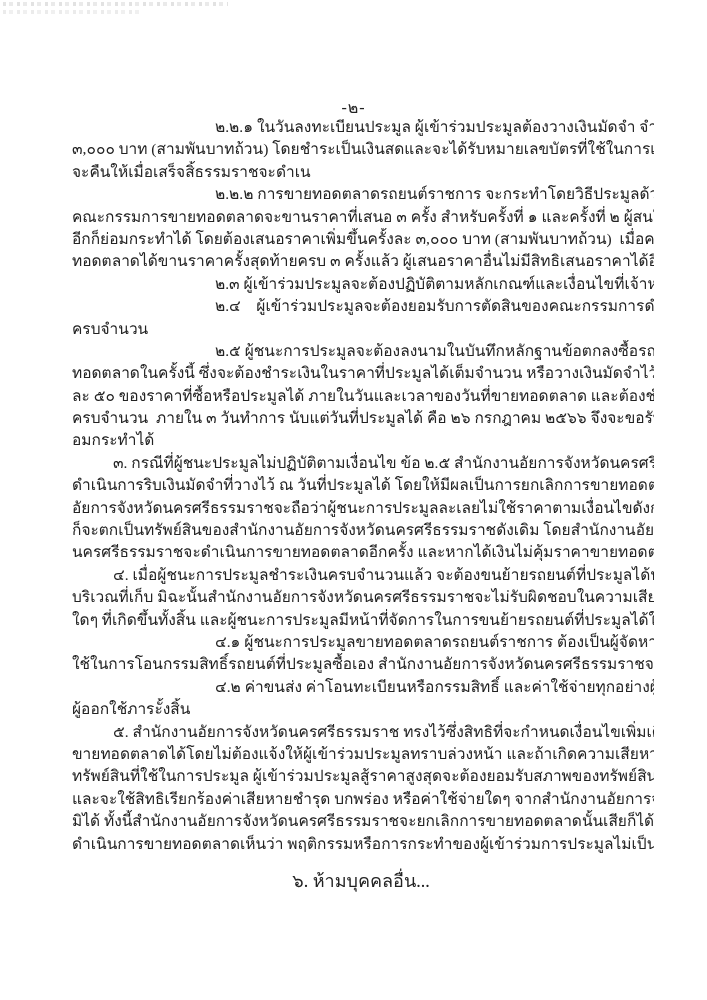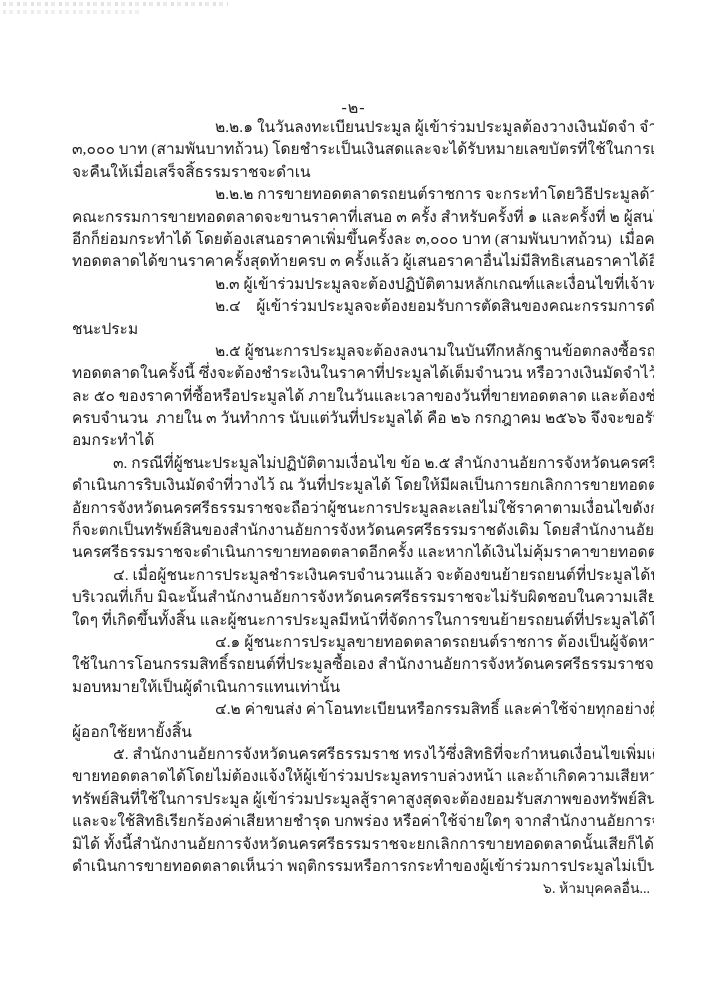--- a/index.html
+++ b/index.html
@@ -46,24 +46,24 @@
     white-space: pre;
     overflow: hidden;
     font-size: 15.5px;
     line-height: 22.4px;
     height: 22.4px;
   }
   .line.item    { padding-left: 143px; }
   .line.section { padding-left: 41px; }
   .line.none    { padding-left: 0; }
   .catchword {
-    margin-top: 1px;
-    text-align: right;
+    margin-top: 15px;
+    text-align: center;
     padding-right: 4px;
-    font-size: 14px;
+    font-size: 18px;
     line-height: 22.4px;
     white-space: pre;
   }
 </style>
 </head>
 <body>
 
 <div class="page">
 
   <div class="scan-artifact">
@@ -77,39 +77,38 @@
 
     <div class="line item">๒.๒.๑ ในวันลงทะเบียนประมูล ผู้เข้าร่วมประมูลต้องวางเงินมัดจำ จำนวน</div>
       <div class="line none">๓,๐๐๐ บาท (สามพันบาทถ้วน) โดยชำระเป็นเงินสดและจะได้รับหมายเลขบัตรที่ใช้ในการเสนอราคา ทั้งนี้เงินมัดจำ</div>
       <div class="line none">จะคืนให้เมื่อเสร็จสิ้ธรรมราชจะดำเน</div>
       <div class="line item">๒.๒.๒ การขายทอดตลาดรถยนต์ราชการ จะกระทำโดยวิธีประมูลด้วยวาจา</div>
       <div class="line none">คณะกรรมการขายทอดตลาดจะขานราคาที่เสนอ ๓ ครั้ง สำหรับครั้งที่ ๑ และครั้งที่ ๒ ผู้สนใจจะเสนอราคาให้สูงขึ้น</div>
       <div class="line none">อีกก็ย่อมกระทำได้ โดยต้องเสนอราคาเพิ่มขึ้นครั้งละ ๓,๐๐๐ บาท (สามพันบาทถ้วน)  เมื่อคณะกรรมการขาย</div>
       <div class="line none">ทอดตลาดได้ขานราคาครั้งสุดท้ายครบ ๓ ครั้งแล้ว ผู้เสนอราคาอื่นไม่มีสิทธิเสนอราคาได้อีก</div>
       <div class="line item">๒.๓ ผู้เข้าร่วมประมูลจะต้องปฏิบัติตามหลักเกณฑ์และเงื่อนไขที่เจ้าหน้าที่กำหนด</div>
       <div class="line item">๒.๔    ผู้เข้าร่วมประมูลจะต้องยอมรับการตัดสินของคณะกรรมการดำเนินการขาย</div>
-      <div class="line none">ชนะประม</div>
+      <div class="line none">ครบจำนวน</div>
       <div class="line item">๒.๕ ผู้ชนะการประมูลจะต้องลงนามในบันทึกหลักฐานข้อตกลงซื้อรถยนต์จากการขาย</div>
       <div class="line none">ทอดตลาดในครั้งนี้ ซึ่งจะต้องชำระเงินในราคาที่ประมูลได้เต็มจำนวน หรือวางเงินมัดจำไว้เป็นเงินสดไม่ต่ำกว่าร้อย</div>
       <div class="line none">ละ ๕๐ ของราคาที่ซื้อหรือประมูลได้ ภายในวันและเวลาของวันที่ขายทอดตลาด และต้องชำระเงินในส่วนที่เหลือให้</div>
       <div class="line none">ครบจำนวน  ภายใน ๓ วันทำการ นับแต่วันที่ประมูลได้ คือ ๒๖ กรกฎาคม ๒๕๖๖ จึงจะขอรับมอบทรัพย์สินที่ขาย</div>
       <div class="line none">อมกระทำได้</div>
       <div class="line section">๓. กรณีที่ผู้ชนะประมูลไม่ปฏิบัติตามเงื่อนไข ข้อ ๒.๕ สำนักงานอัยการจังหวัดนครศรีธรรมราชจะ</div>
       <div class="line none">ดำเนินการริบเงินมัดจำที่วางไว้ ณ วันที่ประมูลได้ โดยให้มีผลเป็นการยกเลิกการขายทอดตลาดทันที สำนักงาน</div>
       <div class="line none">อัยการจังหวัดนครศรีธรรมราชจะถือว่าผู้ชนะการประมูลละเลยไม่ใช้ราคาตามเงื่อนไขดังกล่าว ทรัพย์สินการประมูล</div>
       <div class="line none">ก็จะตกเป็นทรัพย์สินของสำนักงานอัยการจังหวัดนครศรีธรรมราชดังเดิม โดยสำนักงานอัยการจังหวัด</div>
       <div class="line none">นครศรีธรรมราชจะดำเนินการขายทอดตลาดอีกครั้ง และหากได้เงินไม่คุ้มราคาขายทอดตลาดเช่นเดิม ผู้ชนะการ</div>
       <div class="line section">๔. เมื่อผู้ชนะการประมูลชำระเงินครบจำนวนแล้ว จะต้องขนย้ายรถยนต์ที่ประมูลได้นั้นออกจาก</div>
       <div class="line none">บริเวณที่เก็บ มิฉะนั้นสำนักงานอัยการจังหวัดนครศรีธรรมราชจะไม่รับผิดชอบในความเสียหาย ภาระ และค่าใช้จ่าย</div>
       <div class="line none">ใดๆ ที่เกิดขึ้นทั้งสิ้น และผู้ชนะการประมูลมีหน้าที่จัดการในการขนย้ายรถยนต์ที่ประมูลได้ให้แล้วเสร็จ ภายใน ๕ วัน</div>
       <div class="line item">๔.๑ ผู้ชนะการประมูลขายทอดตลาดรถยนต์ราชการ ต้องเป็นผู้จัดหาแบบฟอร์มต่างๆ ที่</div>
       <div class="line none">ใช้ในการโอนกรรมสิทธิ์รถยนต์ที่ประมูลซื้อเอง สำนักงานอัยการจังหวัดนครศรีธรรมราชจะเป็นผู้ออกหนังสือ</div>
-      <div class="line none">มอบหมายให้เป็นผู้ดำเนินการแทนเท่านั้น</div>
       <div class="line item">๔.๒ ค่าขนส่ง ค่าโอนทะเบียนหรือกรรมสิทธิ์ และค่าใช้จ่ายทุกอย่างผู้ชนะการประมูลเป็น</div>
-      <div class="line none">ผู้ออกใช้ยหายั้งสิ้น</div>
+      <div class="line none">ผู้ออกใช้ภาระั้งสิ้น</div>
       <div class="line section">๕. สำนักงานอัยการจังหวัดนครศรีธรรมราช ทรงไว้ซึ่งสิทธิที่จะกำหนดเงื่อนไขเพิ่มเติมในวิธีการ</div>
       <div class="line none">ขายทอดตลาดได้โดยไม่ต้องแจ้งให้ผู้เข้าร่วมประมูลทราบล่วงหน้า และถ้าเกิดความเสียหาย ชำรุดบกพร่องต่อ</div>
       <div class="line none">ทรัพย์สินที่ใช้ในการประมูล ผู้เข้าร่วมประมูลสู้ราคาสูงสุดจะต้องยอมรับสภาพของทรัพย์สินนั้น โดยไม่มีเงื่อนไขใดๆ</div>
       <div class="line none">และจะใช้สิทธิเรียกร้องค่าเสียหายชำรุด บกพร่อง หรือค่าใช้จ่ายใดๆ จากสำนักงานอัยการจังหวัดนครศรีธรรมราช</div>
       <div class="line none">มิได้ ทั้งนี้สำนักงานอัยการจังหวัดนครศรีธรรมราชจะยกเลิกการขายทอดตลาดนั้นเสียก็ได้ ถ้าคณะกรรมการ</div>
       <div class="line none">ดำเนินการขายทอดตลาดเห็นว่า พฤติกรรมหรือการกระทำของผู้เข้าร่วมการประมูลไม่เป็นไปตามเงื่อนไขที่กำหนด</div>
       <div class="catchword">๖. ห้ามบุคคลอื่น...</div>
   </div>
 
 </div>

